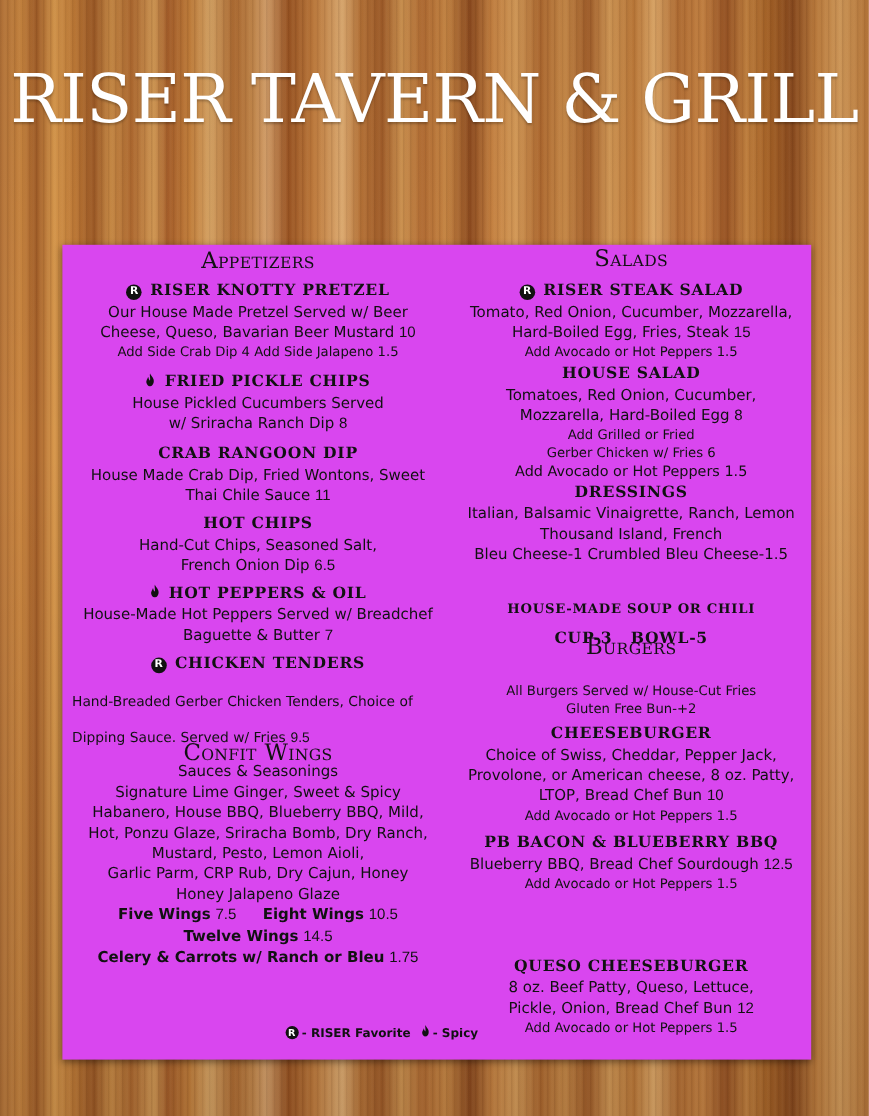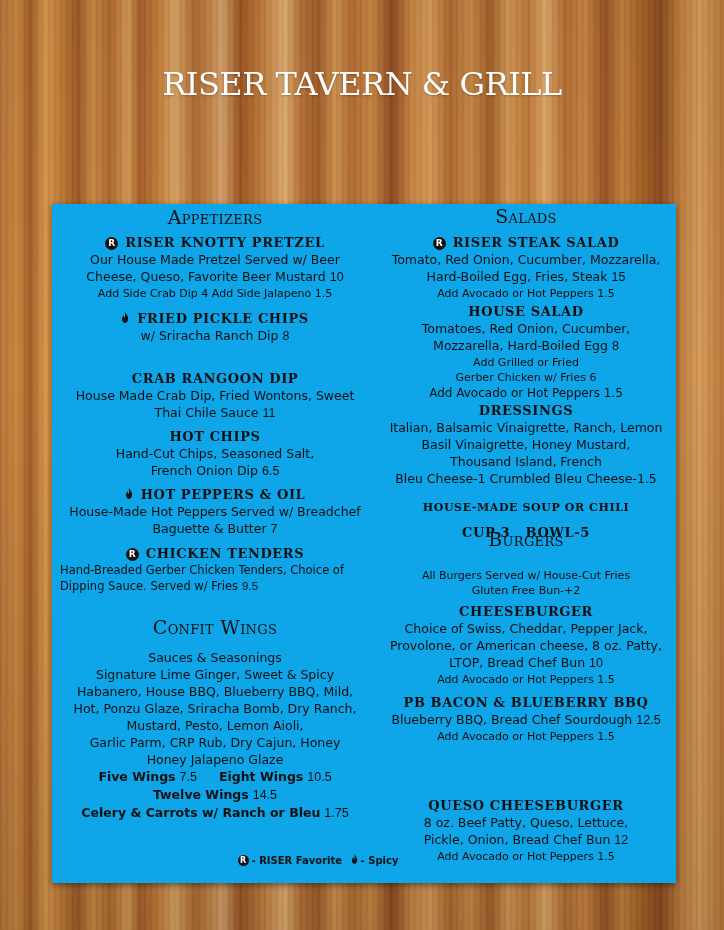--- a/index.html
+++ b/index.html
@@ -18,44 +18,44 @@
         #c2803e 622px, #a96427 640px, #8a4a1e 660px, #c07e3e 680px, #d49b5a 700px, #b97739 724px);
     font-family: "DejaVu Sans", sans-serif;
     color: #111;
   }
   .grain {
     position: absolute; inset: 0; pointer-events: none;
     background: repeating-linear-gradient(90deg, rgba(60,25,5,0.10) 0px, rgba(60,25,5,0) 2px, rgba(255,220,170,0.05) 4px, rgba(60,25,5,0) 6px);
   }
   .title {
     position: absolute; left: 0; top: 52px; width: 724px; text-align: center;
-    font-family: "DejaVu Serif", serif; font-size: 32px; font-weight: normal;
+    font-family: "DejaVu Serif", serif; font-size: 56px; font-weight: normal;
     color: #fff; letter-spacing: -0.5px; line-height: 64px;
     text-shadow: 0 1px 2px rgba(0,0,0,0.25);
     transform: scaleY(1.0);
   }
   .panel {
     position: absolute; left: 52px; top: 204px; width: 624px; height: 679px;
-    background: #0ea5e9; box-shadow: 0 2px 6px rgba(0,0,0,0.45);
+    background: #d946ef; box-shadow: 0 2px 6px rgba(0,0,0,0.45);
   }
   .col { position: absolute; top: 0; text-align: center; }
   .col-left { left: 0; width: 326px; }
   .col-right { left: 322px; width: 304px; }
   .sec-title {
     font-family: "DejaVu Serif", serif; font-size: 19px; font-variant: small-caps;
     letter-spacing: 0.3px; line-height: 22px; color: #111;
   }
   .item-name {
     font-family: "DejaVu Serif", serif; font-weight: bold; font-size: 13px;
     letter-spacing: 0.6px; line-height: 17px; text-transform: uppercase; color: #111;
     white-space: nowrap;
   }
   .desc { font-family: "DejaVu Sans", sans-serif; font-size: 12.5px; line-height: 17px; color: #111; white-space: nowrap; }
   .addon { font-family: "DejaVu Sans", sans-serif; font-size: 11px; line-height: 15px; color: #111; white-space: nowrap; }
-  .small { font-family: "DejaVu Sans", sans-serif; font-size: 11.5px; line-height: 16px; white-space: nowrap; }
+  .small { font-family: "DejaVu Sans", sans-serif; font-size: 11.5px; line-height: 16px; white-space: nowrap; margin-top: 14px; }
   .price { font-family: "Liberation Sans", sans-serif; font-weight: normal; margin-left: 4px; }
   .b { font-weight: bold; }
   .badge {
     display: inline-block; width: 13px; height: 13px; border-radius: 50%; background: #111;
     color: #fff; font-size: 9px; line-height: 13px; text-align: center; font-weight: bold;
     font-family: "DejaVu Sans", sans-serif; vertical-align: 1px; margin-right: 7px; letter-spacing: 0;
   }
   .flame {
     display: inline-block; width: 8px; height: 11px; vertical-align: 0px; margin-right: 8px;
   }
@@ -78,30 +78,31 @@
 
   <div class="col col-left">
 
     <div class="abs sec-title" style="top:2px;">Appetizers</div>
 
     <div class="abs" style="top:30px;">
       <div class="item-name">
         <span class="badge">R</span><span>RISER KNOTTY PRETZEL</span>
       </div>
       <div class="desc">Our House Made Pretzel Served w/ Beer</div>
-      <div class="desc"><span>Cheese, Queso, Favorite Beer Mustard</span><span class="price">10</span></div>
+      <div class="desc"><span>Cheese, Queso, Bavarian Beer Mustard</span><span class="price">10</span></div>
       <div class="addon">Add Side Crab Dip 4  Add Side Jalapeno 1.5</div>
     </div>
 
     <div class="abs" style="top:106px;">
       <div class="item-name">
         <svg class="flame" viewBox="0 0 8 11">
             <path d="M4 0 C5 3 8 4 7 8 C6.5 10 5 11 4 11 C3 11 1.5 10 1 8 C0.5 6 2 5 2.5 3 C3 5 3.5 6 4 6 C4.5 4 3.5 2 4 0Z" fill="#111"></path>
           </svg><span>FRIED PICKLE CHIPS</span>
       </div>
+      <div class="desc">House Pickled Cucumbers Served</div>
       <div class="desc"><span>w/ Sriracha Ranch Dip</span><span class="price">8</span></div>
     </div>
 
     <div class="abs" style="top:166px;">
       <div class="item-name">CRAB RANGOON DIP</div>
       <div class="desc">House Made Crab Dip, Fried Wontons, Sweet</div>
       <div class="desc"><span>Thai Chile Sauce</span><span class="price">11</span></div>
     </div>
 
     <div class="abs" style="top:224px;">
@@ -122,21 +123,21 @@
 
     <div class="abs" style="top:341px;">
       <div class="item-name">
         <span class="badge">R</span><span>CHICKEN TENDERS</span>
       </div>
       <div class="small" style="text-align:left; padding-left:8px;">Hand-Breaded Gerber Chicken Tenders, Choice of</div>
       <div class="small" style="text-align:left; padding-left:8px;"><span>Dipping Sauce.  Served w/ Fries</span><span class="price">9.5</span></div>
     </div>
 
     <div class="abs sec-title" style="top:412px;">Confit Wings</div>
-    <div class="abs" style="top:445px;">
+    <div class="abs" style="top:430px;">
       <div class="desc">Sauces &amp; Seasonings</div>
       <div class="desc">Signature Lime Ginger, Sweet &amp; Spicy</div>
       <div class="desc">Habanero, House BBQ, Blueberry BBQ, Mild,</div>
       <div class="desc">Hot, Ponzu Glaze, Sriracha Bomb, Dry Ranch,</div>
       <div class="desc">Mustard, Pesto, Lemon Aioli,</div>
       <div class="desc">Garlic Parm, CRP Rub, Dry Cajun, Honey</div>
       <div class="desc">Honey Jalapeno Glaze</div>
       <div class="desc">
         <span class="b">Five Wings</span><span class="price">7.5</span>
         <span style="display:inline-block;width:14px;"></span>
@@ -165,21 +166,20 @@
       <div class="desc">Tomatoes, Red Onion, Cucumber,</div>
       <div class="desc"><span>Mozzarella, Hard-Boiled Egg</span><span class="price">8</span></div>
       <div class="addon">Add Grilled or Fried</div>
       <div class="addon">Gerber Chicken w/ Fries 6</div>
       <div class="desc" style="font-size:12px;">Add Avocado or Hot Peppers 1.5</div>
     </div>
 
     <div class="abs" style="top:198px;">
       <div class="item-name">DRESSINGS</div>
       <div class="desc">Italian, Balsamic Vinaigrette, Ranch, Lemon</div>
-      <div class="desc">Basil Vinaigrette, Honey Mustard,</div>
       <div class="desc">Thousand Island, French</div>
       <div class="desc">Bleu Cheese-1  Crumbled Bleu Cheese-1.5</div>
     </div>
 
     <div class="abs item-name" style="top:295px; font-size:11px;">HOUSE-MADE SOUP OR CHILI</div>
     <div class="abs item-name" style="top:320px; white-space:pre;">CUP-3   BOWL-5</div>
 
     <div class="abs sec-title" style="top:324px;">Burgers</div>
     <div class="abs" style="top:364px;">
       <div class="addon">All Burgers Served w/ House-Cut Fries</div>

